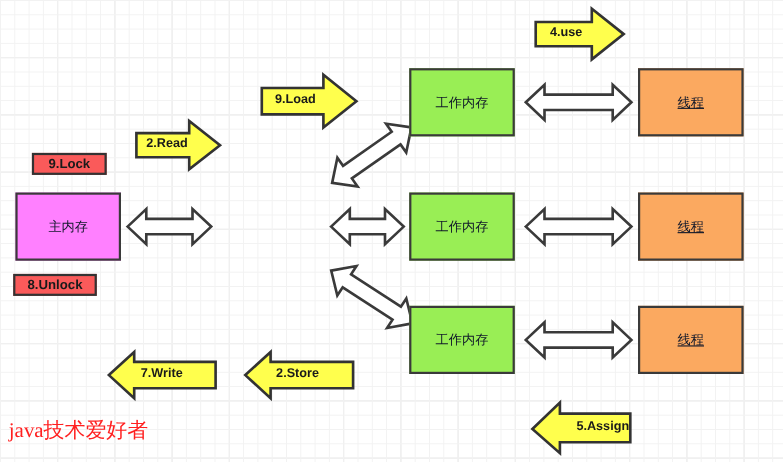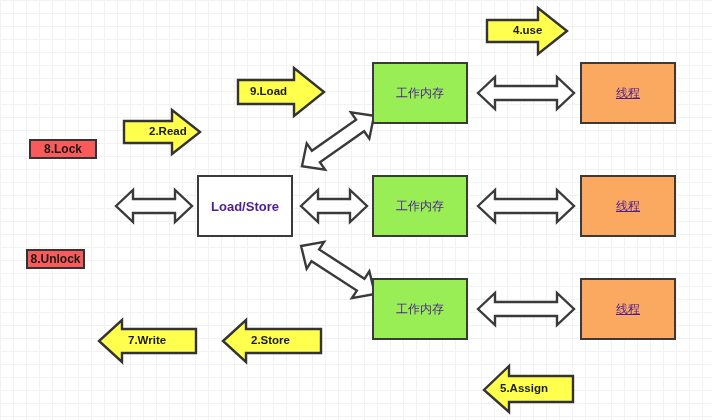--- a/index.html
+++ b/index.html
@@ -22,21 +22,21 @@
     background-position:0 0, 0 0, 0 0, 0 0;
   }
   .box{
     position:absolute;
     border:2px solid #3a3a3a;
     box-sizing:border-box;
     display:flex;
     align-items:center;
     justify-content:center;
     font-size:12px;
-    color:#4c1d95;
+    color:#0f172a;
     font-family:"Liberation Sans","DejaVu Sans",sans-serif;
   }
   .box-main{background:#ff80ff;}
   .box-ls{background:#ffffff;font-weight:bold;font-size:13px;}
   .box-work{background:#99ee55;}
   .box-thread{background:#fba960;text-decoration:underline;}
 
   .tag{
     position:absolute;
     border:2px solid #333333;
@@ -106,24 +106,24 @@
 
     <polygon points="487,20 538,20 538,8 567,31 538,54 538,42 487,42" fill="#ffff4d" stroke="#333333" stroke-width="2.4" stroke-linejoin="miter"></polygon>
 
     <polygon points="573,376 509,376 509,366 484,390 509,412 509,402 573,402" fill="#ffff4d" stroke="#333333" stroke-width="2.4" stroke-linejoin="miter"></polygon>
 
     <polygon points="321,329 246,329 246,320 223,341 246,362 246,353 321,353" fill="#ffff4d" stroke="#333333" stroke-width="2.4" stroke-linejoin="miter"></polygon>
 
     <polygon points="196,329 122,329 122,320 99,341 122,362 122,353 196,353" fill="#ffff4d" stroke="#333333" stroke-width="2.4" stroke-linejoin="miter"></polygon>
   </svg>
 
+  <div class="box box-main" style="left:14px;top:175px;width:96px;height:62px;">
+    <span>主内存</span>
+  </div>
 
-  <div class="box box-ls" style="left:197px;top:175px;width:96px;height:62px;">
-    <span>Load/Store</span>
-  </div>
 
   <div class="box box-work" style="left:372px;top:62px;width:96px;height:62px;">
     <span>工作内存</span>
   </div>
 
   <div class="box box-work" style="left:372px;top:175px;width:96px;height:62px;">
     <span>工作内存</span>
   </div>
 
   <div class="box box-work" style="left:372px;top:278px;width:96px;height:62px;">
@@ -136,33 +136,34 @@
 
   <div class="box box-thread" style="left:580px;top:175px;width:96px;height:62px;">
     <span>线程</span>
   </div>
 
   <div class="box box-thread" style="left:580px;top:278px;width:96px;height:62px;">
     <span>线程</span>
   </div>
 
   <div class="tag" style="left:29px;top:139px;width:68px;height:20px;">
-    <span>8.Lock</span>
+    <span>9.Lock</span>
   </div>
 
-  <div class="tag" style="left:26px;top:249px;width:59px;height:20px;">
+  <div class="tag" style="left:12px;top:249px;width:76px;height:20px;">
     <span>8.Unlock</span>
   </div>
 
-  <div class="arrowlabel" style="left:133px;top:125px;margin-left:16px;">2.Read</div>
+  <div class="arrowlabel" style="left:133px;top:125px;">2.Read</div>
 
   <div class="arrowlabel" style="left:250px;top:85px;">9.Load</div>
 
-  <div class="arrowlabel" style="left:500px;top:24px;margin-left:13px;">4.use</div>
+  <div class="arrowlabel" style="left:500px;top:24px;">4.use</div>
 
-  <div class="arrowlabel" style="left:500px;top:382px;">5.Assign</div>
+  <div class="arrowlabel" style="left:524px;top:382px;">5.Assign</div>
 
   <div class="arrowlabel" style="left:251px;top:334px;">2.Store</div>
 
   <div class="arrowlabel" style="left:128px;top:334px;">7.Write</div>
 
+  <div class="watermark">java技术爱好者</div>
 
 </div>
 
 </body></html>

